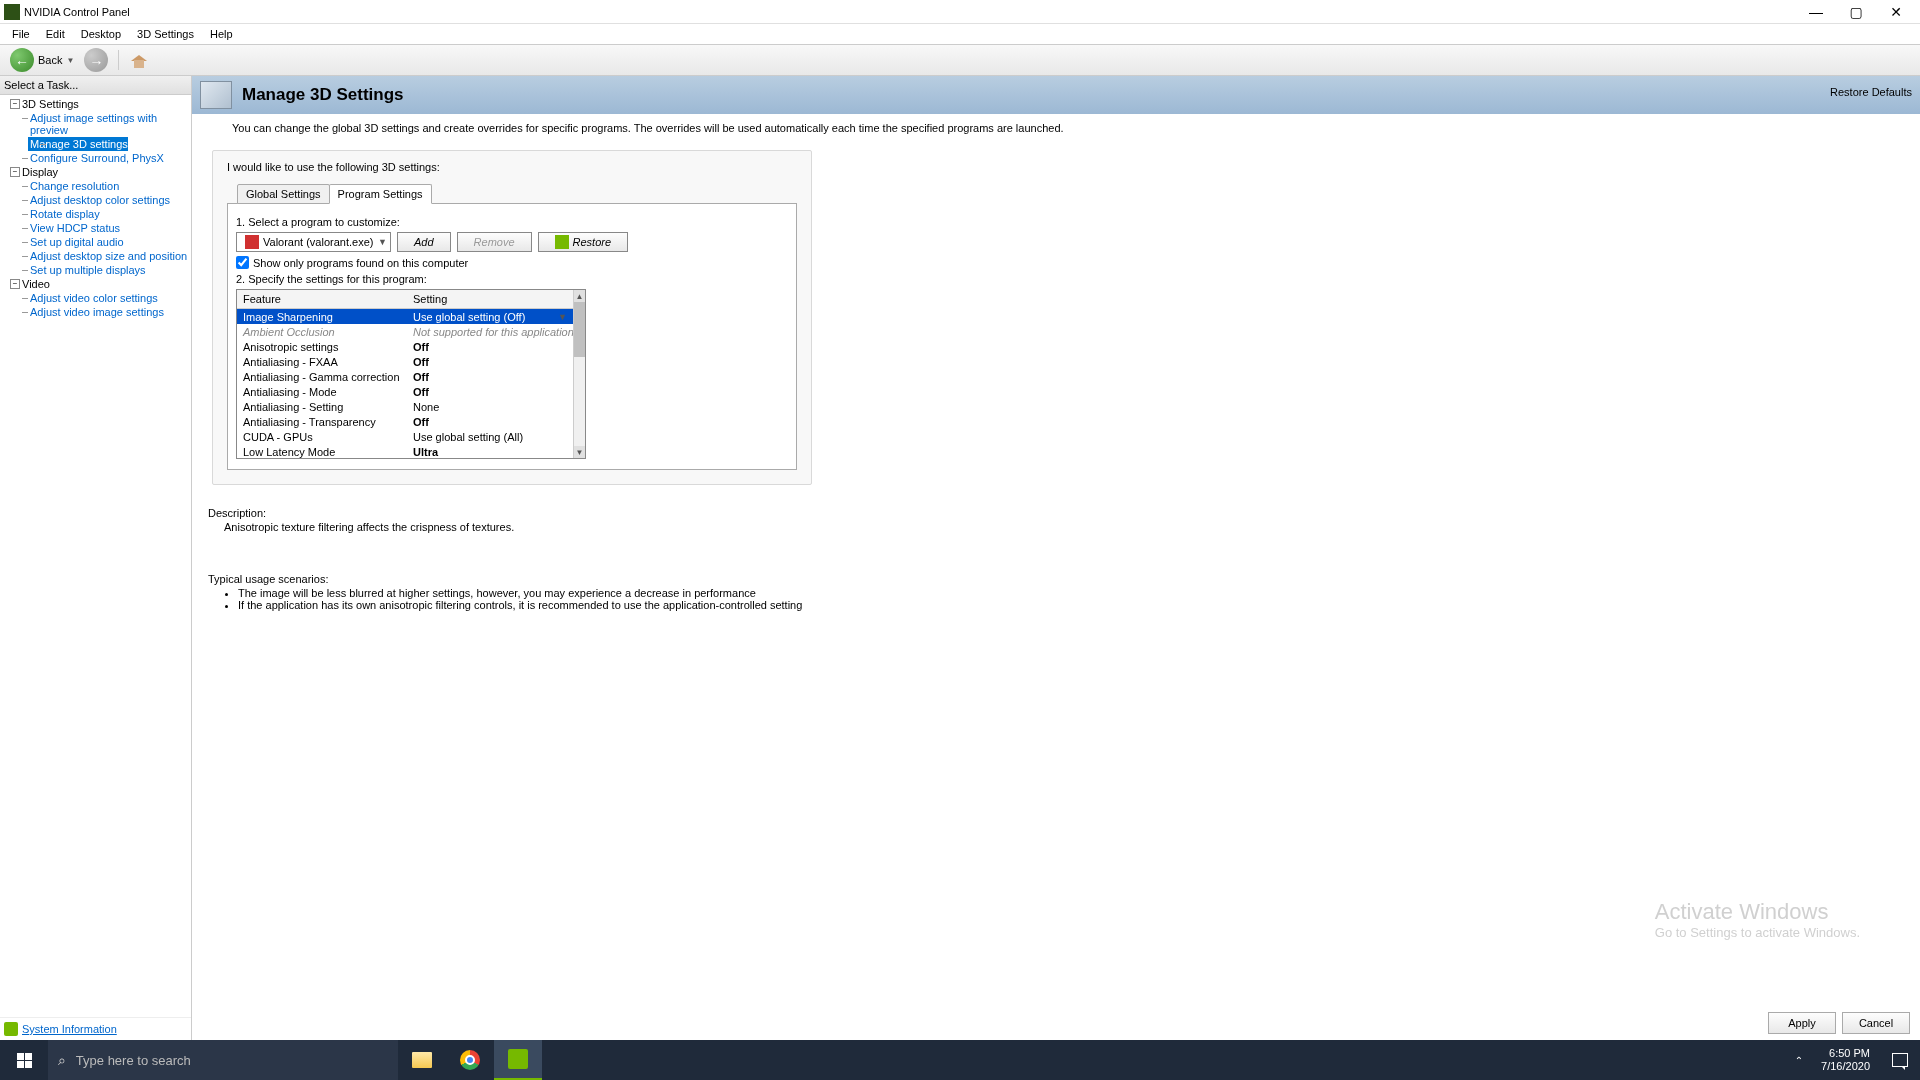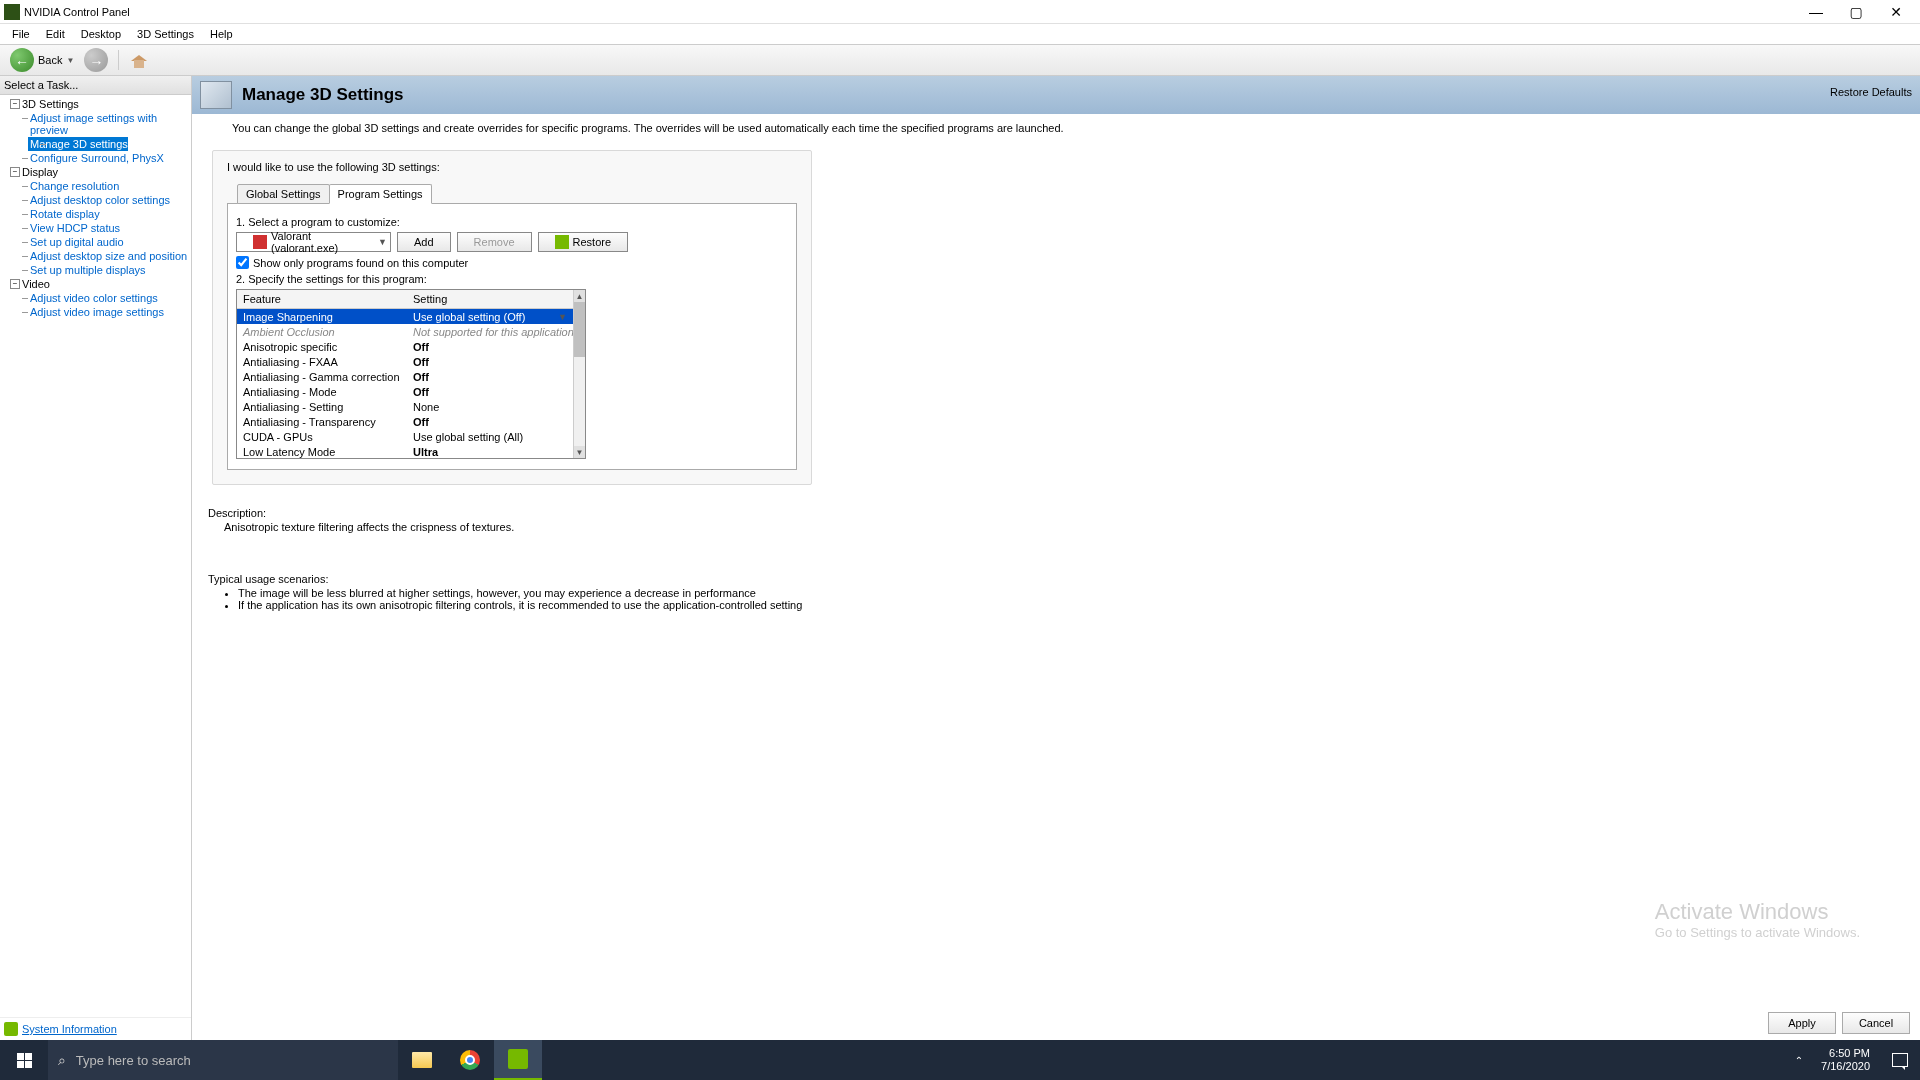--- a/index.html
+++ b/index.html
@@ -53,24 +53,24 @@
     .panel { background: #f8f8f8; border: 1px solid #d9d9d9; border-radius: 2px; padding: 10px 14px 14px; width: 600px; }
     .panel-label { font-size: 11px; font-weight: normal; margin-bottom: 10px; }
     
     .tabstrip { display: flex; margin-left: 10px; position: relative; top: 1px; }
     .tab { padding: 3px 8px; font-size: 11px; border: 1px solid #aaa; background: #f0f0f0; cursor: pointer; border-top-left-radius: 2px; border-top-right-radius: 2px; margin-right: -1px; }
     .tab.active { background: #fff; border-bottom: 1px solid #fff; z-index: 2; }
     .tab-body { background: #fff; border: 1px solid #aaa; padding: 8px 8px 10px; }
     
     .step { font-size: 11px; margin: 4px 0; }
     .prog-row { display: flex; align-items: center; gap: 6px; margin: 4px 0; }
-    .prog-sel { width: 155px; height: 20px; border: 1px solid #888; display: flex; align-items: center; padding: 0 16px; font-size: 11px; background: #fff; position: relative; }
+    .prog-sel { width: 155px; height: 20px; border: 1px solid #888; display: flex; align-items: center; padding: 0 8px; font-size: 11px; background: #fff; position: relative; }
     .prog-sel-icn { width: 14px; height: 14px; background: #d03030; margin-right: 4px; display:inline-block; flex-shrink:0; }
     .prog-sel-dd { position: absolute; right: 3px; font-size: 9px; color: #555; }
-    .btn { height: 20px; padding: 0 16px; font-size: 11px; border: 1px solid #888; background: linear-gradient(to bottom, #fdfdfd, #e8e8e8); cursor: pointer; display: flex; align-items: center; text-decoration: underline; text-decoration-color: transparent; }
+    .btn { height: 20px; padding: 0 16px; font-size: 11px; border: 1px solid #888; background: linear-gradient(to bottom, #fdfdfd, #e8e8e8); cursor: pointer; display: flex; align-items: center; text-decoration: underline; text-decoration-color: transparent; font-style: italic; }
     .btn.disabled { color: #999; cursor: default; }
     .btn-nv-icn { width: 14px; height: 14px; background: #76b900; margin-right: 4px; display: inline-block; }
     .chk-row { display: flex; align-items: center; gap: 4px; margin: 4px 0; }
     input[type=checkbox] { width: 13px; height: 13px; }
     
     .feat-table { border: 1px solid #888; width: 350px; height: 170px; display: flex; background: #fff; }
     .feat-scroll { flex: 1; overflow-y: auto; }
     .feat-hdr-row, .feat-row { display: flex; font-size: 11px; }
     .feat-hdr-row { border-bottom: 1px solid #ccc; background: #f4f4f4; }
     .feat-hdr-row > div { padding: 3px 6px; }
@@ -273,21 +273,21 @@
                       <span>Use global setting (Off)</span>
                       <span class="set-dd-arrow">▼</span>
                     </span>
                   </div>
                 </div>
                 <div class="feat-row disabled">
                   <div class="col-feat">Ambient Occlusion</div>
                   <div class="col-set">Not supported for this application</div>
                 </div>
                 <div class="feat-row">
-                  <div class="col-feat">Anisotropic specific</div>
+                  <div class="col-feat">Anisotropic settings</div>
                   <div class="col-set bold">Off</div>
                 </div>
                 <div class="feat-row">
                   <div class="col-feat">Antialiasing - FXAA</div>
                   <div class="col-set bold">Off</div>
                 </div>
                 <div class="feat-row">
                   <div class="col-feat">Antialiasing - Gamma correction</div>
                   <div class="col-set bold">Off</div>
                 </div>

